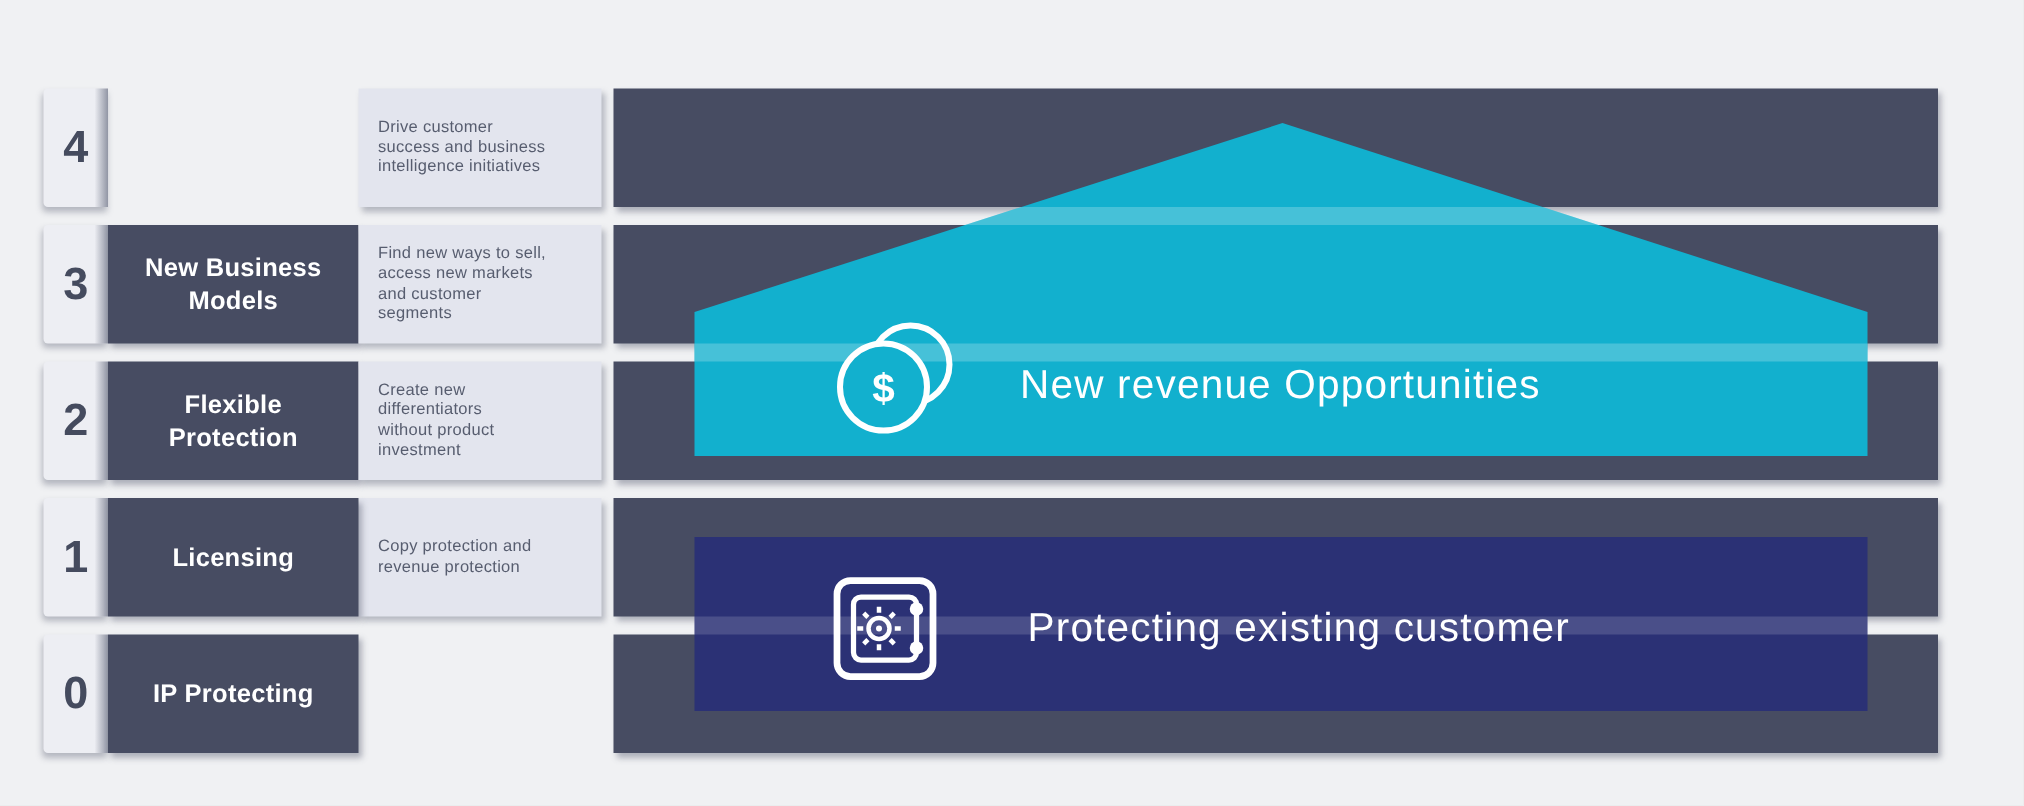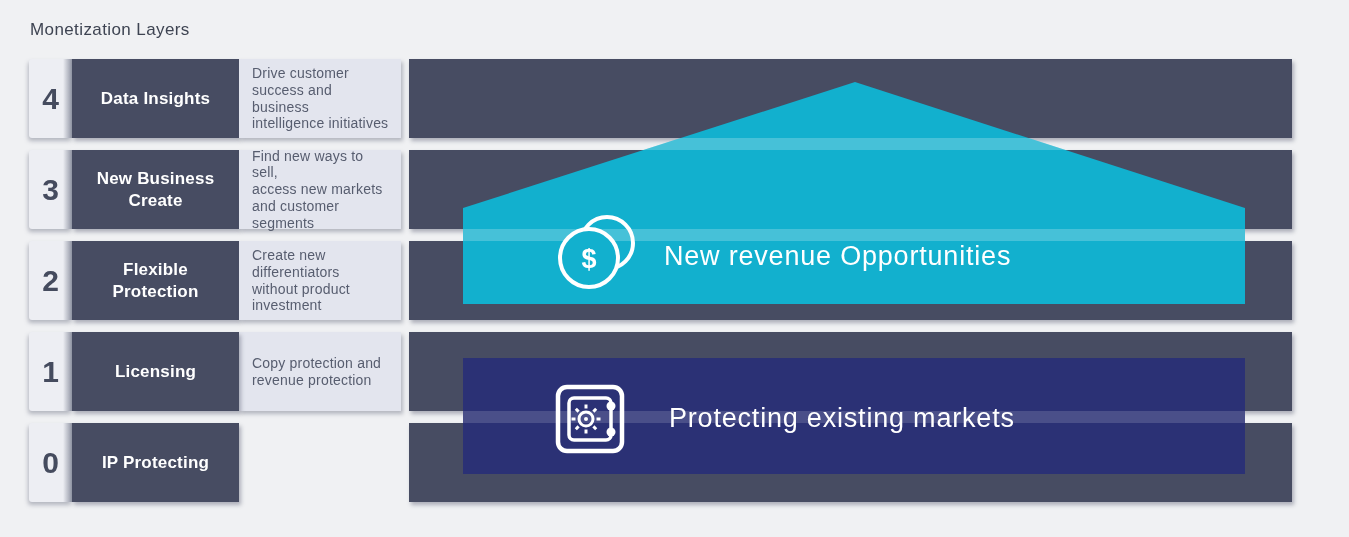--- a/index.html
+++ b/index.html
@@ -28,56 +28,54 @@
   .lbl{
     left:43px;width:167px;background:#474c62;
     display:flex;align-items:center;justify-content:center;text-align:center;
     font-size:17px;font-weight:700;color:#ffffff;line-height:1.25;
     padding:0 18px;box-sizing:border-box;letter-spacing:.2px;
     box-shadow:2px 3px 4px rgba(90,95,115,.45);
   }
   .dsc{
     left:210px;width:162px;background:#e3e5ee;
     display:flex;align-items:center;
-    font-size:14px;line-height:1.2;color:#575d6f;letter-spacing:.2px;
+    font-size:11px;line-height:1.2;color:#575d6f;letter-spacing:.2px;
     padding:6px 10px 6px 13px;box-sizing:border-box;white-space:pre-line;
     box-shadow:2px 3px 4px rgba(90,95,115,.40);
   }
   .bar{
     left:380px;width:883px;background:#474c62;
     box-shadow:2px 3px 4px rgba(90,95,115,.45);
   }
   
   .overlay-svg{position:absolute;left:0;top:0;z-index:5;pointer-events:none;}
   .banner-text{
     position:absolute;z-index:6;color:#ffffff;
-    font-size:27px;letter-spacing:.8px;line-height:28px;white-space:nowrap;
+    font-size:27px;letter-spacing:.8px;line-height:28px;white-space:nowrap;margin-left:16px;
   }
   .banner-text.new-rev{left:664px;top:242px;}
   .banner-text.prot-rev{left:669px;top:404px;}
 </style>
 </head>
 <body>
 
 <div class="slide">
 
-  <div class="page-title">Monetization Layers</div>
 
   <div class="layer-row" style="top:59px">
     <div class="cell num">4</div>
-    <div class="cell lbl">Data Insights</div>
     <div class="cell dsc">Drive customer
 success and business
 intelligence initiatives</div>
     <div class="cell bar"></div>
   </div>
 
   <div class="layer-row" style="top:150px">
     <div class="cell num">3</div>
-    <div class="cell lbl">New Business Create</div>
+    <div class="cell lbl">New Business Models</div>
     <div class="cell dsc">Find new ways to sell,
 access new markets
 and customer
 segments</div>
     <div class="cell bar"></div>
   </div>
 
   <div class="layer-row" style="top:241px">
     <div class="cell num">2</div>
     <div class="cell lbl">Flexible Protection</div>
@@ -138,15 +136,15 @@
         <line x1="578.6" y1="426.4" x2="575.8" y2="429.2"></line>
         <line x1="593.4" y1="411.6" x2="596.2" y2="408.8"></line>
       </g>
       <circle cx="586" cy="419" r="2" fill="#ffffff" stroke="none"></circle>
       <circle cx="611" cy="406" r="4.5" fill="#ffffff" stroke="none"></circle>
       <circle cx="611" cy="432" r="4.5" fill="#ffffff" stroke="none"></circle>
     </g>
   </svg>
 
   <div class="banner-text new-rev">New revenue Opportunities</div>
-  <div class="banner-text prot-rev">Protecting existing markets</div>
+  <div class="banner-text prot-rev">Protecting existing customer</div>
 
 </div>
 
 </body></html>

